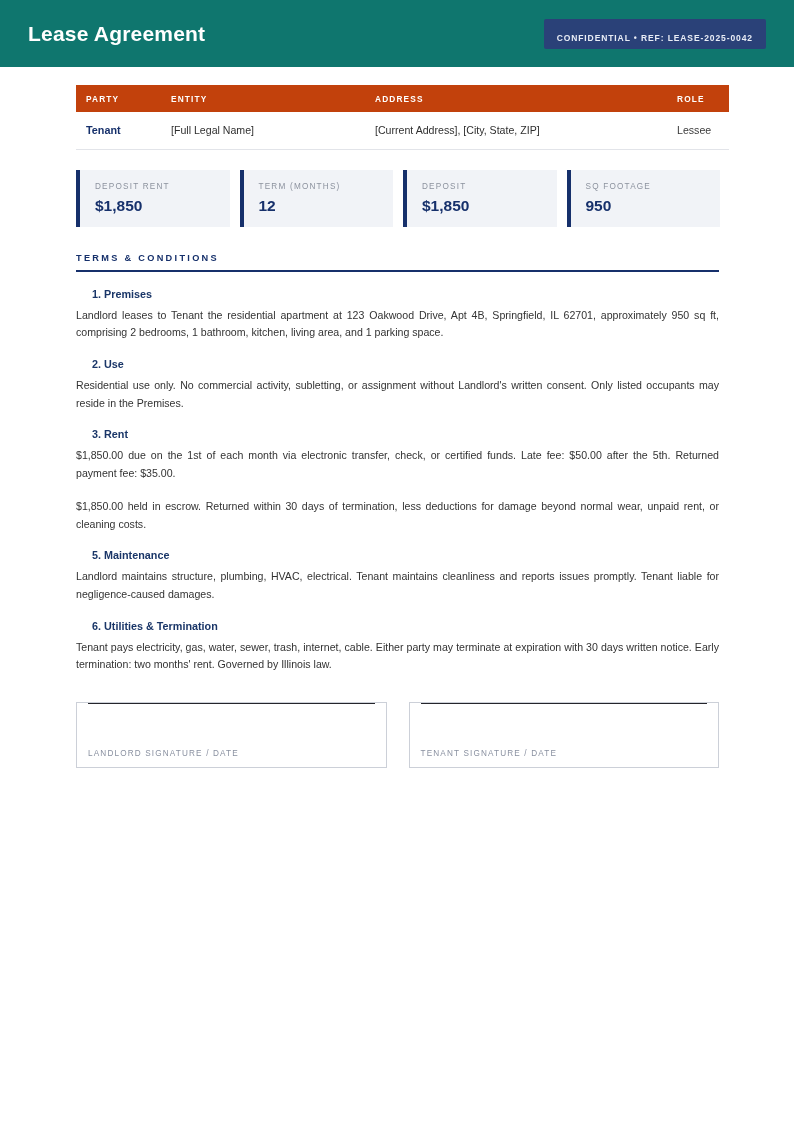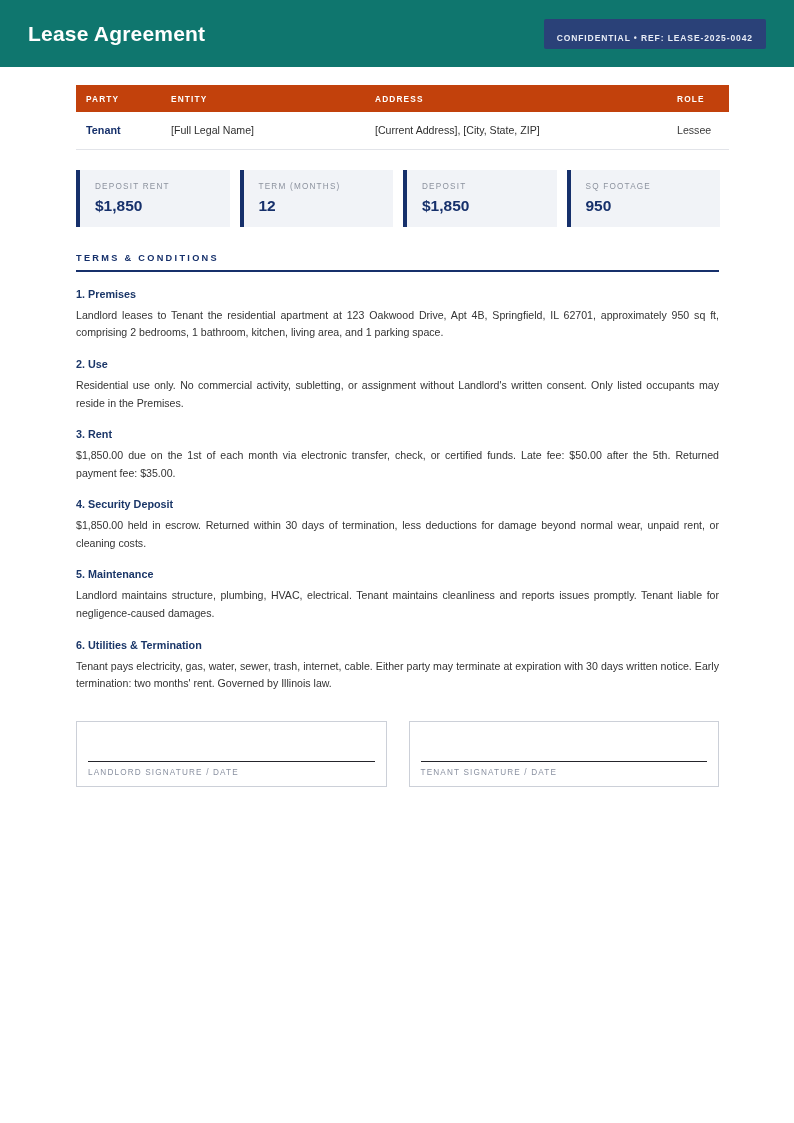--- a/index.html
+++ b/index.html
@@ -135,20 +135,21 @@
 
   .clause {
     margin-top: 16px;
     width: 643px;
   }
   .clause-title {
     font-size: 10.8px;
     font-weight: bold;
     color: #1a3668;
     margin-bottom: 7px;
+    margin-left: 16px;
   }
   .clause-body {
     font-size: 10.6px;
     color: #333333;
     line-height: 1.66;
     text-align: justify;
     margin: 0;
   }
 
   
@@ -159,21 +160,21 @@
     width: 643px;
   }
   .sig-box {
     flex: 1;
     border: 1px solid #ccd0d8;
     height: 66px;
     box-sizing: border-box;
     padding: 0 11px;
     display: flex;
     flex-direction: column;
-    justify-content: flex-end;
+    justify-content: space-between;
   }
   .sig-line {
     border-top: 1px solid #25252b;
     margin-bottom: 6px;
   }
   .sig-caption {
     font-size: 8.2px;
     letter-spacing: 1.15px;
     color: #8990a0;
     padding-bottom: 9px;
@@ -238,21 +239,20 @@
     <div class="clause-title">2. Use</div>
     <p class="clause-body">Residential use only. No commercial activity, subletting, or assignment without Landlord's written consent. Only listed occupants may reside in the Premises.</p>
   </div>
 
   <div class="clause">
     <div class="clause-title">3. Rent</div>
     <p class="clause-body">$1,850.00 due on the 1st of each month via electronic transfer, check, or certified funds. Late fee: $50.00 after the 5th. Returned payment fee: $35.00.</p>
   </div>
 
   <div class="clause">
-    <div class="clause-title">4. Security Deposit</div>
     <p class="clause-body">$1,850.00 held in escrow. Returned within 30 days of termination, less deductions for damage beyond normal wear, unpaid rent, or cleaning costs.</p>
   </div>
 
   <div class="clause">
     <div class="clause-title">5. Maintenance</div>
     <p class="clause-body">Landlord maintains structure, plumbing, HVAC, electrical. Tenant maintains cleanliness and reports issues promptly. Tenant liable for negligence-caused damages.</p>
   </div>
 
   <div class="clause">
     <div class="clause-title">6. Utilities &amp; Termination</div>

